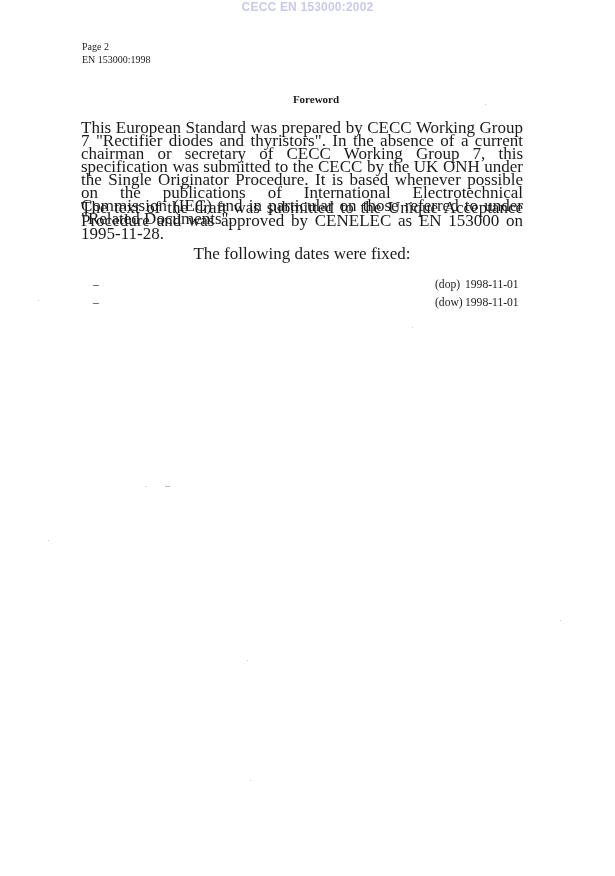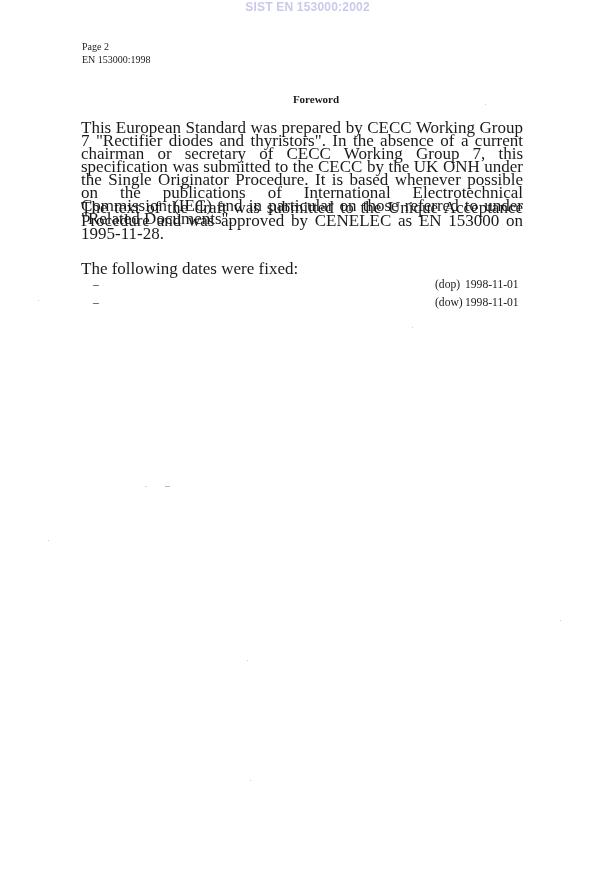--- a/index.html
+++ b/index.html
@@ -46,21 +46,21 @@
     .para {
       position: absolute;
       left: 81px;
       width: 442px;
       font-size: 17px;
       line-height: 13px;
       text-align: justify;
     }
     .p1 { top: 121px; }
     .p2 { top: 201px; }
-    .p3 { top: 262px; text-align: left; }
+    .p3 { top: 247px; text-align: center; }
     .list {
       position: absolute;
       left: 81px;
       top: 278px;
       width: 450px;
       font-size: 11.6px;
       line-height: 13.2px;
     }
     .item {
       position: relative;
@@ -89,21 +89,21 @@
     .speck {
       position: absolute;
       background: #cfcfcf;
       width: 1px;
       height: 1px;
     }
   </style>
 </head>
 <body>
 
-<div class="watermark">SIST EN 153000:2002</div>
+<div class="watermark">CECC EN 153000:2002</div>
 
 <div class="header">
   <div>Page 2</div>
   <div>EN 153000:1998</div>
 </div>
 
 <div class="title">Foreword</div>
 
 <div class="para p1">This European Standard was prepared by CECC Working Group 7 "Rectifier diodes and thyristors". In the absence of a current chairman or secretary of CECC Working Group 7, this specification was submitted to the CECC by the UK ONH under the Single Originator Procedure. It is based whenever possible on the publications of International Electrotechnical Commission (IEC) and in particular on those referred to under "Related Documents".</div>
 <div class="para p2">The text of the draft was submitted to the Unique Acceptance Procedure and was approved by CENELEC as EN 153000 on 1995-11-28.</div>

